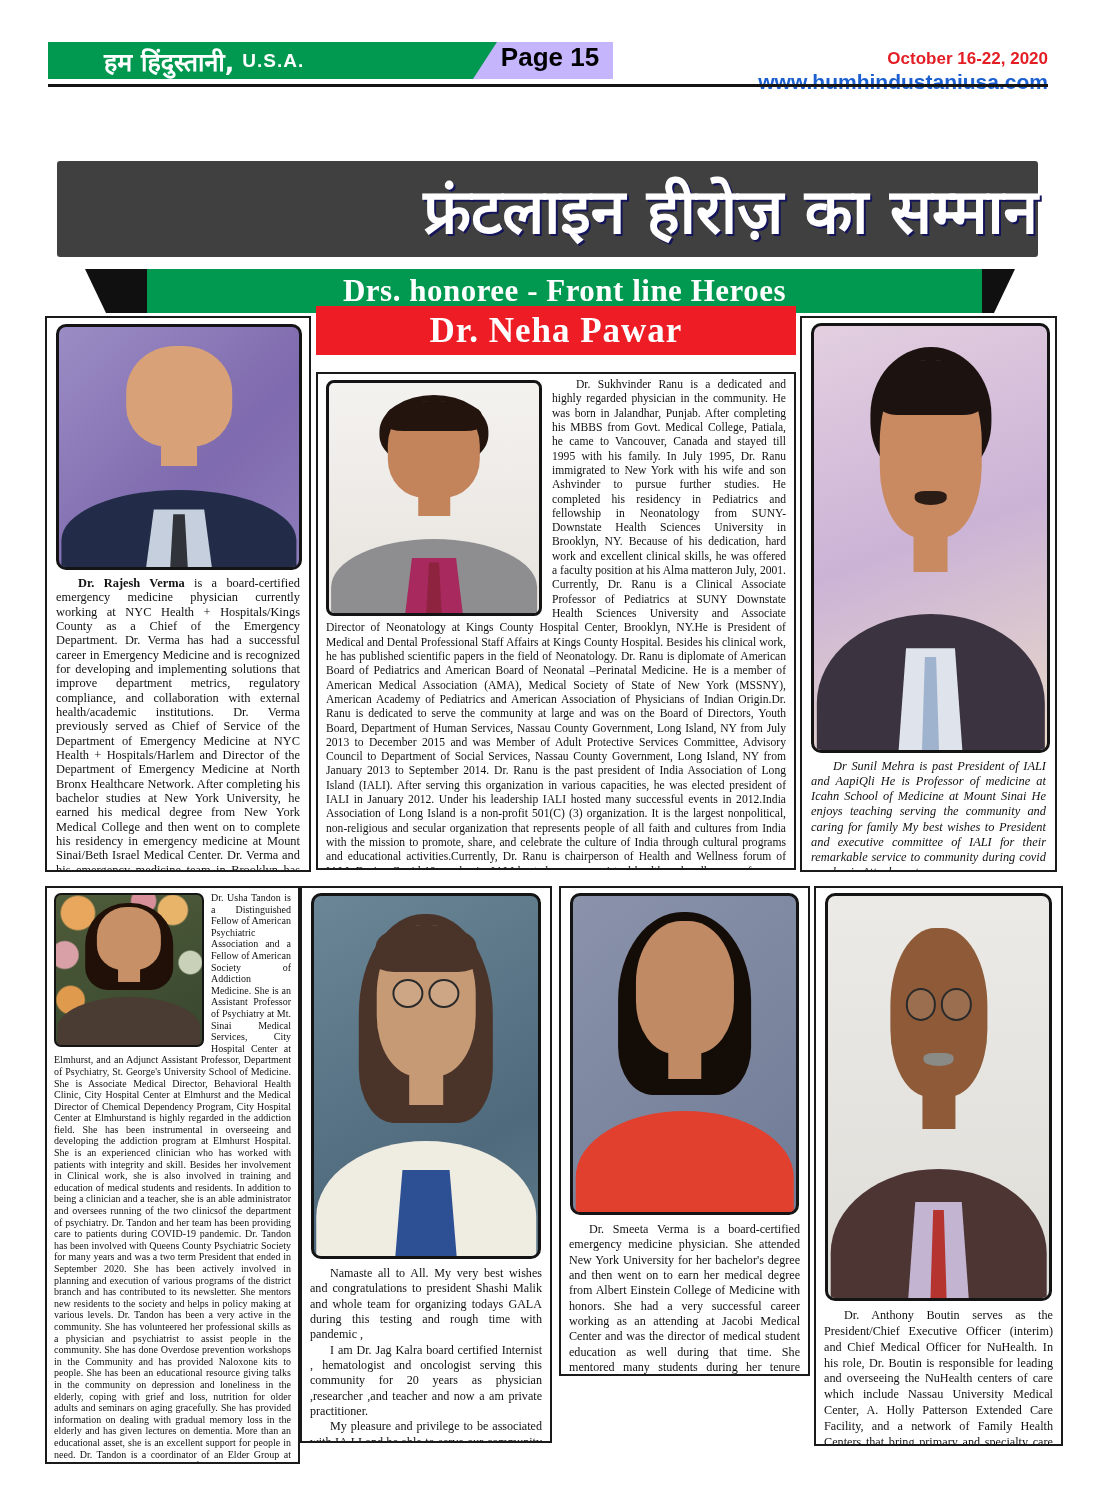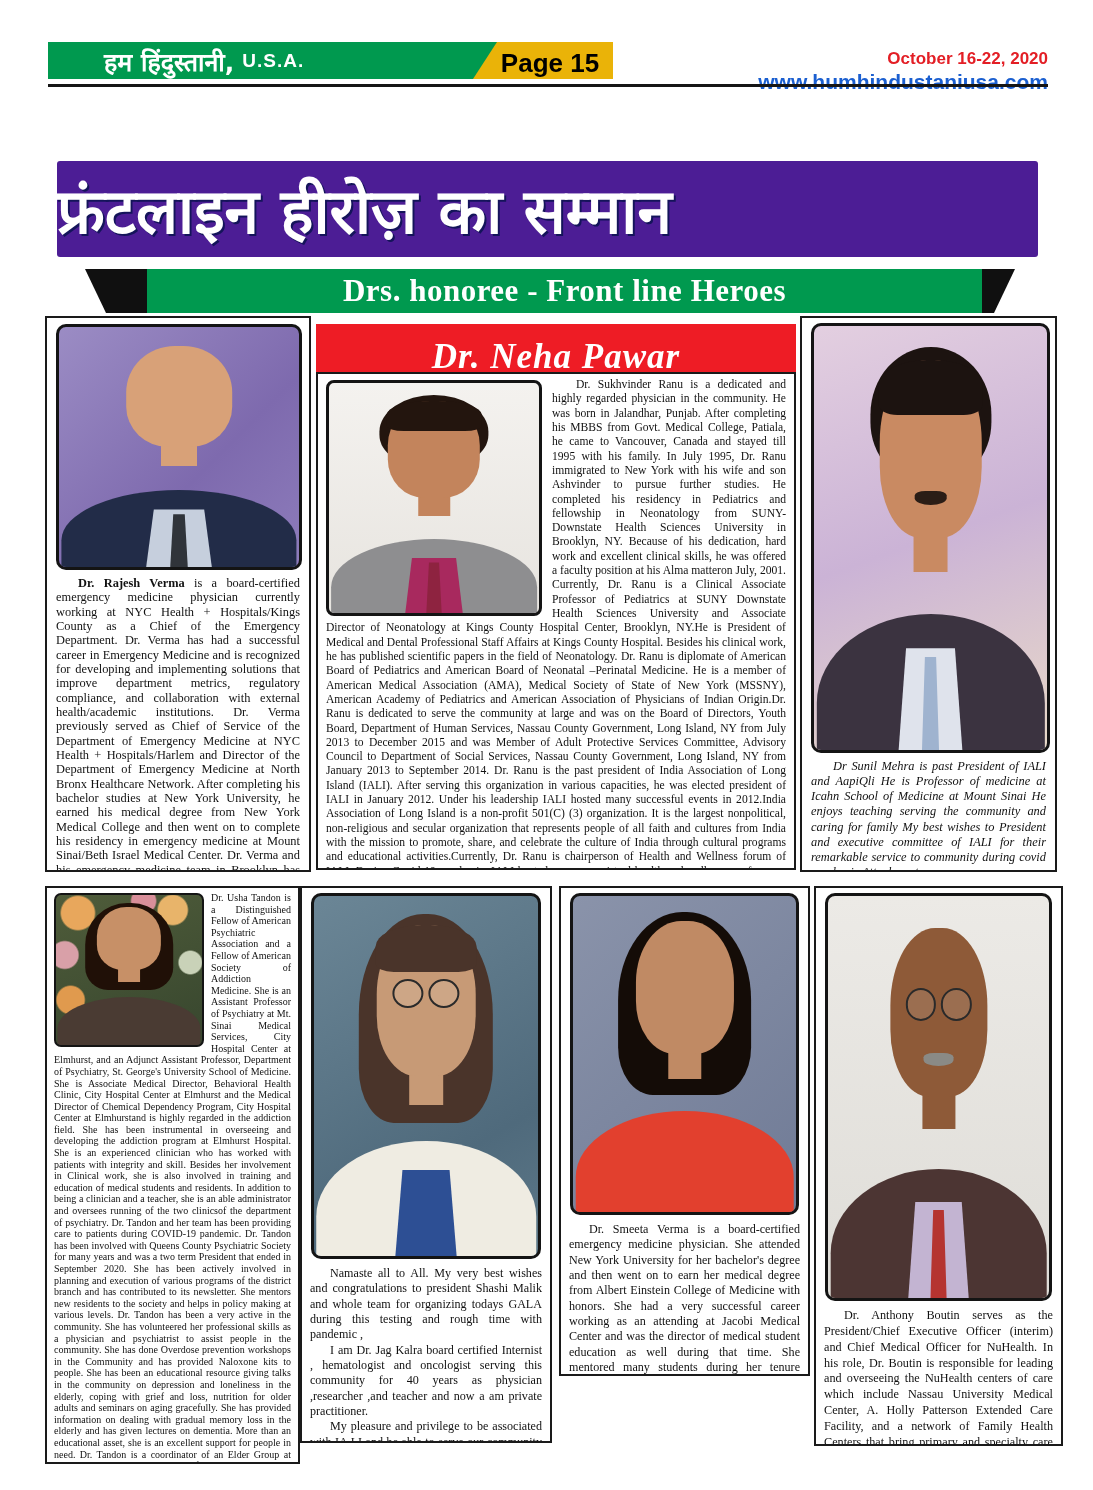--- a/index.html
+++ b/index.html
@@ -7,47 +7,47 @@
         font-family:"Liberation Serif",serif;color:#111;}
 
   
   .abs{position:absolute;box-sizing:border-box;}
   #masthead-green{left:48px;top:42px;width:497px;height:37px;background:#00994f;
       clip-path:polygon(0 0,100% 0,calc(100% - 24px) 100%,0 100%);
       display:flex;align-items:center;padding-left:12px;}
   #masthead-green .hindi{font-family:"DejaVu Sans",sans-serif;font-weight:bold;color:#fff;font-size:25px;margin-left:44px;}
   #masthead-green .latin{font-family:"Liberation Sans",sans-serif;font-weight:bold;color:#fff;font-size:19px;
       letter-spacing:1px;margin-left:8px;}
-  #page-label-box{left:473px;top:42px;width:140px;height:37px;background:#eab308;
+  #page-label-box{left:473px;top:42px;width:140px;height:37px;background:#c4b5fd;
       clip-path:polygon(24px 0,100% 0,100% 100%,0 100%);
-      display:flex;align-items:flex-end;justify-content:center;padding-left:14px;}
+      display:flex;align-items:flex-start;justify-content:center;padding-left:14px;}
   #page-label-box span{font-family:"Liberation Sans",sans-serif;font-weight:bold;font-size:26px;color:#000;}
   #header-right{right:45px;top:48px;text-align:right;line-height:1.25;font-family:"Liberation Sans",sans-serif;}
   #header-date{color:#e31e25;font-weight:bold;font-size:17px;}
   #header-site{color:#1b5fd0;font-weight:bold;font-size:21px;}
   #header-rule{left:48px;top:84px;width:1000px;height:3px;background:#151515;}
 
   
   #banner-red{left:115px;top:95px;width:924px;height:62px;background:#ee1c25;
       display:flex;align-items:center;justify-content:center;}
   #banner-red span{font-family:"DejaVu Sans",sans-serif;font-weight:bold;color:#fff;font-size:32px;white-space:nowrap;
       text-shadow:1px 1px 0 #8a0b0e;}
-  #banner-blue{left:57px;top:161px;width:981px;height:96px;background:#4c1d95;border-radius:3px;
-      display:flex;align-items:center;justify-content:flex-start;}
+  #banner-blue{left:57px;top:161px;width:981px;height:96px;background:#404040;border-radius:3px;
+      display:flex;align-items:center;justify-content:flex-end;}
   #banner-blue span{font-family:"DejaVu Sans",sans-serif;font-weight:bold;color:#fff;font-size:62px;white-space:nowrap;
       text-shadow:2px 2px 0 #14145a;}
   #strip-black-left{left:85px;top:269px;width:70px;height:44px;background:#101010;
       clip-path:polygon(0 0,100% 0,100% 100%,30% 100%);}
   #strip-black-right{left:945px;top:269px;width:70px;height:44px;background:#101010;
       clip-path:polygon(0 0,100% 0,70% 100%,0 100%);}
   #strip-green{left:130px;top:269px;width:835px;height:44px;background:#00994f;
       display:flex;align-items:center;justify-content:center;margin-left:17px;}
   #strip-green span{font-weight:bold;color:#fff;font-size:31px;letter-spacing:0.5px;}
-  #banner-neha{left:316px;top:324px;width:480px;height:66px;background:#ee1c25;
-      display:flex;align-items:center;justify-content:center;font-style:italic;}
+  #banner-neha{left:316px;top:306px;width:480px;height:49px;background:#ee1c25;
+      display:flex;align-items:center;justify-content:center;}
   #banner-neha span{font-weight:bold;color:#fff;font-size:35px;letter-spacing:1px;}
 
   
   .artbox{border:2px solid #1a1a1a;background:#fff;overflow:hidden;}
   .artbox p{margin:0;text-align:justify;}
   #box-rajesh{left:45px;top:316px;width:266px;height:556px;padding:5px 9px 0;}
   #box-rajesh p{font-size:12.4px;line-height:1.155;text-indent:22px;}
   #box-ranu{left:316px;top:372px;width:480px;height:498px;padding:4px 8px;}
   #box-ranu p{font-size:11.6px;line-height:1.235;text-indent:24px;}
   #box-mehra{left:800px;top:316px;width:257px;height:556px;padding:5px 9px 0;}
@@ -199,21 +199,21 @@
         <div class="ph-body"></div>
       <div class="ph-shirt"></div>
         <div class="ph-head"></div>
         <div class="ph-fringe"></div>
       <div class="ph-glasses">
           <i></i>
           <i></i>
         </div>
     </div>
     <p>Namaste all to All. My very best wishes and congratulations to president Shashi Malik and whole team for organizing todays GALA during this testing and rough time with pandemic ,</p>
-    <p>I am Dr. Jag Kalra board certified Internist , hematologist and oncologist serving this community for 40 years as physician ,researcher ,and teacher and now a am private practitioner.</p>
+    <p>I am Dr. Jag Kalra board certified Internist , hematologist and oncologist serving this community for 20 years as physician ,researcher ,and teacher and now a am private practitioner.</p>
     <p>My pleasure and privilege to be associated with IA LI and be able to serve our community during this testing Covid-19 time . My prayers for all stay safe use MASK, sanitizer and social distance,</p>
   </div>
 
   <div class="abs artbox" id="box-smeeta">
     <div class="portrait p-smeeta" id="photo-smeeta">
       <div class="ph-hair long"></div>
         <div class="ph-neck"></div>
         <div class="ph-body"></div>
         <div class="ph-head"></div>
     </div>

